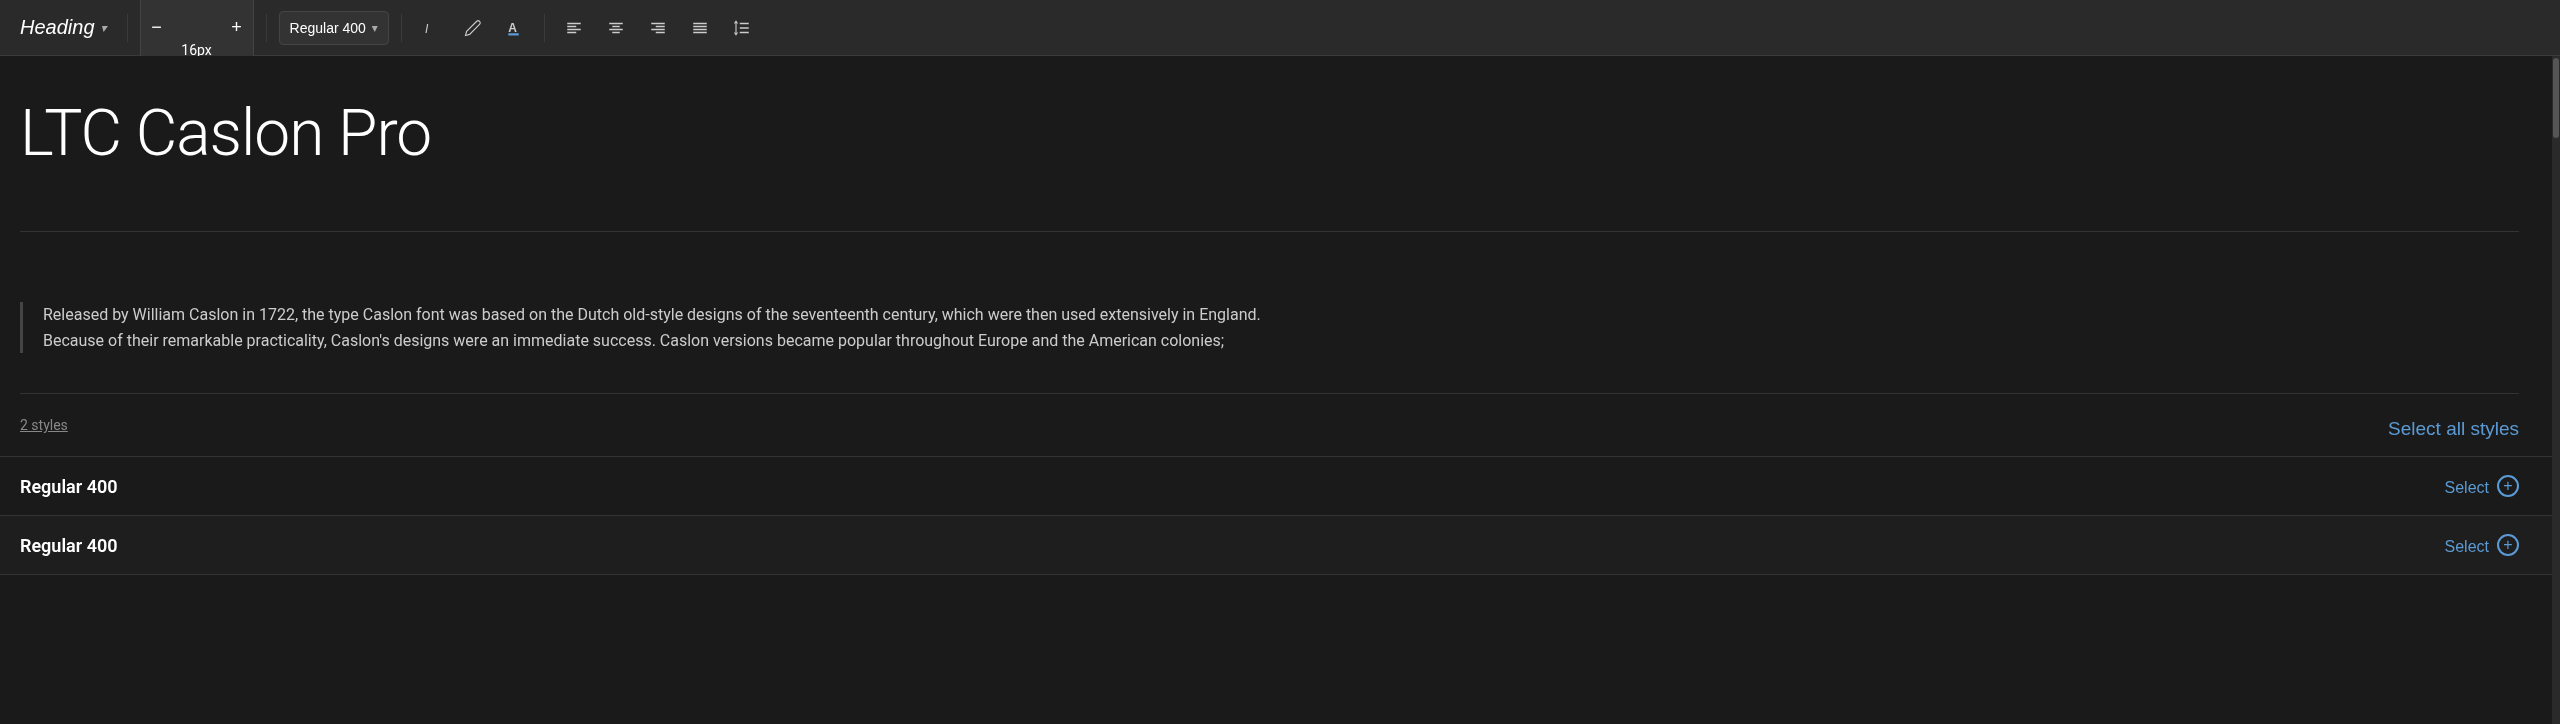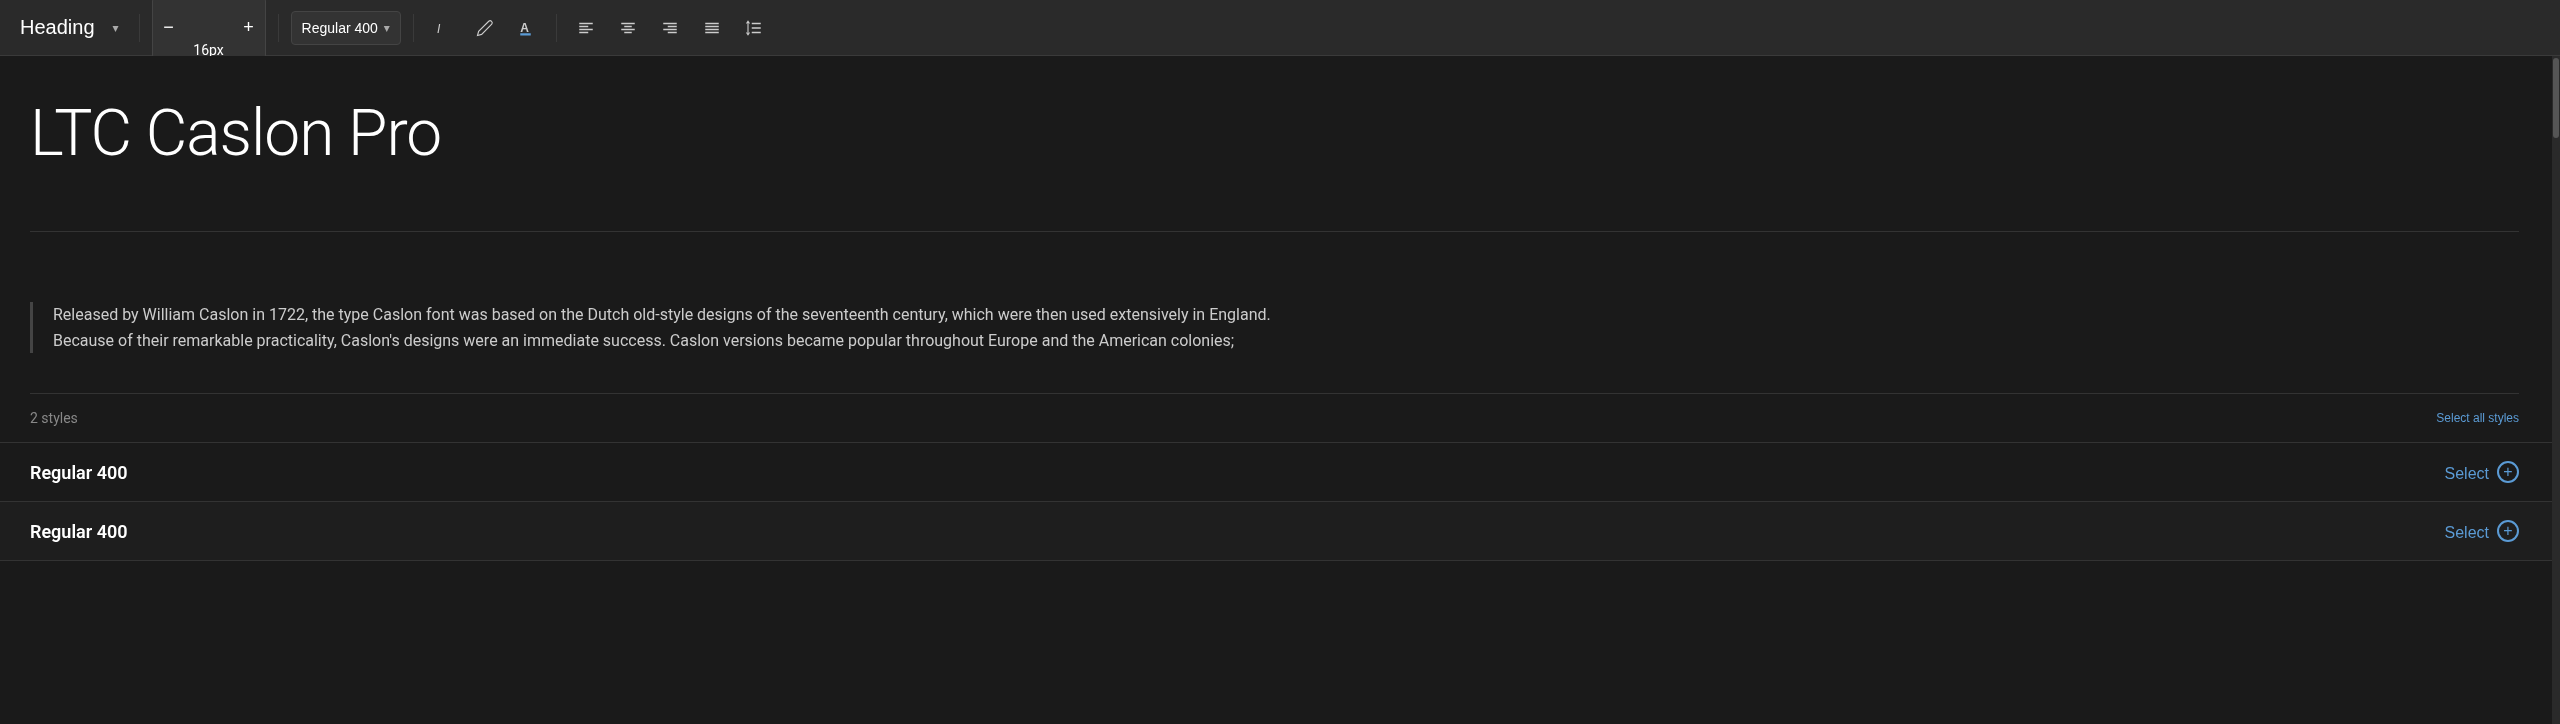--- a/index.html
+++ b/index.html
@@ -24,29 +24,30 @@
       background-color: #2a2a2a;
       border-bottom: 1px solid #3a3a3a;
       height: 56px;
       padding: 0 12px;
       gap: 8px;
     }
 
     .toolbar-heading-selector {
       display: flex;
       align-items: center;
-      gap: 18px;
+      gap: 6px;
       background: transparent;
       border: none;
       color: #ffffff;
       font-size: 20px;
       font-weight: 500;
       cursor: pointer;
       padding: 4px 8px;
       border-radius: 4px;
+      font-style: italic;
     }
 
     .chevron-icon {
       font-size: 12px;
       color: #aaa;
     }
 
     .toolbar-divider-v {
       width: 1px;
       height: 28px;
@@ -122,21 +123,21 @@
 
     
     .main-content {
       display: flex;
       height: calc(724px - 56px);
     }
 
     .editor-area {
       flex: 1;
       background-color: #1a1a1a;
-      padding: 40px 40px 20px 30px;
+      padding: 40px 40px 20px 20px;
       display: flex;
       flex-direction: column;
       border-right: 1px solid #333;
       overflow-y: auto;
     }
 
     .font-title {
       font-size: 64px;
       font-weight: 300;
       color: #ffffff;
@@ -166,29 +167,31 @@
       align-items: center;
       justify-content: space-between;
       padding: 16px 40px;
       border-bottom: 1px solid #333;
       background: #1a1a1a;
     }
 
     .styles-count {
       color: #888;
       font-size: 14px;
+      text-decoration: underline;
     }
 
     .select-all-btn {
       color: #5b9bd5;
-      font-size: 12px;
+      font-size: 19px;
       font-weight: 500;
       cursor: pointer;
       background: none;
       border: none;
+      margin-top: 8px;
     }
 
     .style-row {
       display: flex;
       align-items: center;
       justify-content: space-between;
       padding: 18px 40px;
       border-bottom: 1px solid #333;
       background: #1a1a1a;
     }

